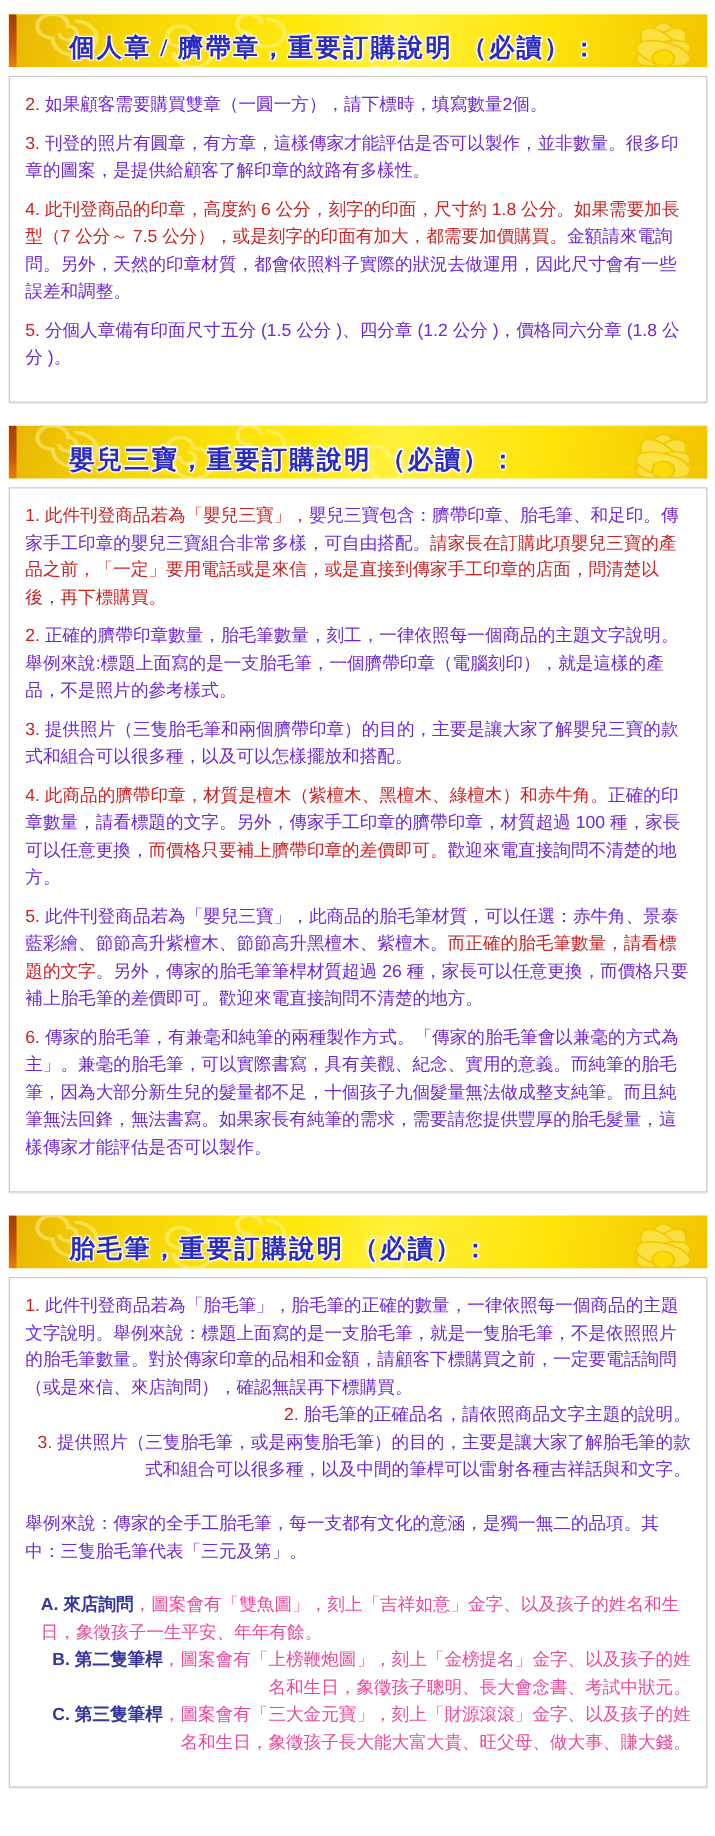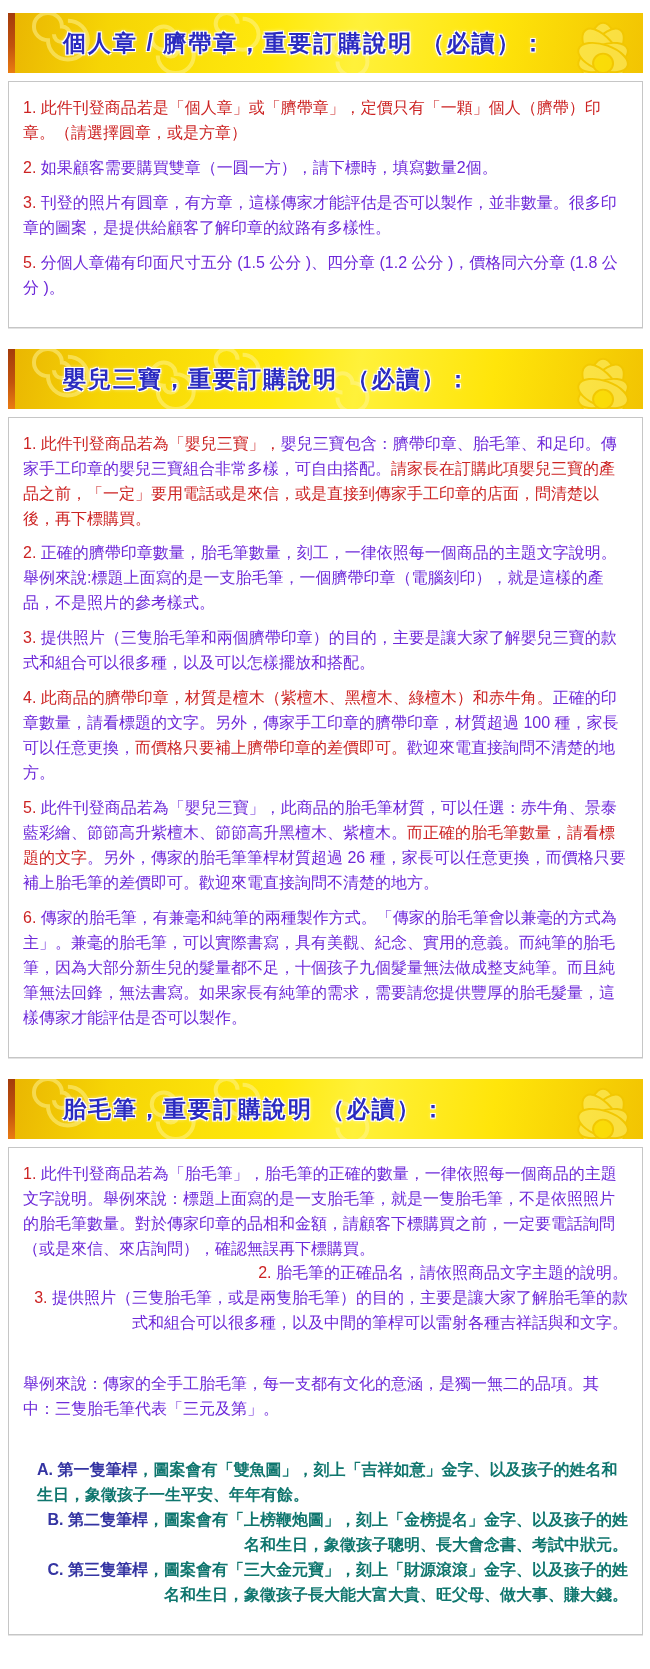--- a/index.html
+++ b/index.html
@@ -8,23 +8,24 @@
     font-family:"Liberation Sans","DejaVu Sans",sans-serif;
     -webkit-font-smoothing:antialiased;
   }
   .page{padding:13px 7px 14px 8px;}
   .section{margin-bottom:21px;}
   .section:last-child{margin-bottom:0;}
 
   
   .banner{
     position:relative;
-    height:60px;
+    height:48px;
     overflow:hidden;
     background:linear-gradient(100deg,#e9b402 0%,#f6d505 16%,#ffe90d 42%,#fff13a 55%,#ffe50a 76%,#f2c402 100%);
+    font-family:Liberation Serif, serif;
   }
   .banner .accent-bar{
     position:absolute;left:0;top:0;bottom:0;width:7px;
     background:linear-gradient(180deg,#a33b0b 0%,#c2520e 55%,#ea7d12 100%);
   }
   .banner svg.deco{position:absolute;left:0;top:0;width:100%;height:100%;}
   .banner-title{
     position:relative;
     margin:0;
     padding:15px 10px 0 55px;
@@ -45,26 +46,26 @@
     border:1px solid #c6c6c6;
     box-shadow:0 1px 0 #e3e3e3;
     background:#ffffff;
     padding:12px 14px 26px 14px;
     font-size:16px;
     line-height:1.56;
   }
   .para{margin:10px 0 0 0;}
   .para:first-child{margin-top:2px;}
   .para.gap-none{margin-top:0;text-align:right;}
-  .para.gap-large{margin-top:36px;}
+  .para.gap-large{margin-top:24px;}
   .para.indent{padding-left:14px;}
 
   .seg-red{color:#cc2222;}
   .seg-blue{color:#6d28d9;}
-  .seg-brown{color:#0f766e;font-weight:bold;}
+  .seg-brown{color:#ec4899;}
   .seg-bluebold{color:#3434a2;font-weight:bold;}
 </style>
 </head>
 <body>
 
 <main class="page">
   <div>
       <section class="section">
         <div class="banner">
           <svg class="deco" viewBox="0 0 636 62" preserveAspectRatio="none">
@@ -82,23 +83,23 @@
                 <ellipse cx="596" cy="46" rx="13" ry="26" transform="rotate(70 596 46)"></ellipse>
                 <ellipse cx="596" cy="46" rx="13" ry="26" transform="rotate(-70 596 46)"></ellipse>
               </g>
               <circle cx="596" cy="52" r="10" fill="#ffe90d" stroke="#f0c400" stroke-width="2"></circle>
             </g>
           </svg>
           <div class="accent-bar"></div>
           <h2 class="banner-title">個人章 / 臍帶章，重要訂購說明 （必讀）：</h2>
         </div>
         <div class="content-box">
-          <p class="para gap-normal"><span class="seg-red">1. 此件刊登商品若是「個人章」或「臍帶章」，定價只有「一顆」個人（臍帶）印章。（請選擇圓章，或是方章）</span></p>
           <p class="para gap-normal"><span class="seg-red">2. </span><span class="seg-blue">如果顧客需要購買雙章（一圓一方），請下標時，填寫數量2個。</span></p>
           <p class="para gap-normal"><span class="seg-red">3. </span><span class="seg-blue">刊登的照片有圓章，有方章，這樣傳家才能評估是否可以製作，並非數量。很多印章的圖案，是提供給顧客了解印章的紋路有多樣性。</span></p>
+          <p class="para gap-normal"><span class="seg-red">4. 此刊登商品的印章，高度約 6 公分，刻字的印面，尺寸約 1.8 公分。如果需要加長型（7 公分～ 7.5 公分），或是刻字的印面有加大，都需要加價購買。</span><span class="seg-blue">金額請來電詢問。另外，天然的印章材質，都會依照料子實際的狀況去做運用，因此尺寸會有一些誤差和調整。</span></p>
           <p class="para gap-normal"><span class="seg-red">5. </span><span class="seg-blue">分個人章備有印面尺寸五分 (1.5 公分 )、四分章 (1.2 公分 )，價格同六分章 (1.8 公分 )。</span></p>
         </div>
       </section>
       <section class="section">
         <div class="banner">
           <svg class="deco" viewBox="0 0 636 62" preserveAspectRatio="none">
             <g fill="none" stroke="#fff59a" stroke-width="4" opacity="0.5">
               <path d="M60,8 a20,20 0 1,1 -20,20 a14,14 0 1,1 14,-14 a8,8 0 1,1 -8,8"></path>
               <path d="M150,44 a18,18 0 1,0 18,-18 a12,12 0 1,0 -12,12 a7,7 0 1,0 7,-7"></path>
               <path d="M235,6 a16,16 0 1,1 -16,16 a11,11 0 1,1 11,-11"></path>
@@ -148,19 +149,19 @@
             </g>
           </svg>
           <div class="accent-bar"></div>
           <h2 class="banner-title">胎毛筆，重要訂購說明 （必讀）：</h2>
         </div>
         <div class="content-box">
           <p class="para gap-normal"><span class="seg-red">1. </span><span class="seg-blue">此件刊登商品若為「胎毛筆」，胎毛筆的正確的數量，一律依照每一個商品的主題文字說明。舉例來說：標題上面寫的是一支胎毛筆，就是一隻胎毛筆，不是依照照片的胎毛筆數量。對於傳家印章的品相和金額，請顧客下標購買之前，一定要電話詢問（或是來信、來店詢問），確認無誤再下標購買。</span></p>
           <p class="para gap-none"><span class="seg-red">2.  </span><span class="seg-blue">胎毛筆的正確品名，請依照商品文字主題的說明。</span></p>
           <p class="para gap-none"><span class="seg-red">3.  </span><span class="seg-blue">提供照片（三隻胎毛筆，或是兩隻胎毛筆）的目的，主要是讓大家了解胎毛筆的款式和組合可以很多種，以及中間的筆桿可以雷射各種吉祥話與和文字。</span></p>
           <p class="para gap-large"><span class="seg-blue">舉例來說：傳家的全手工胎毛筆，每一支都有文化的意涵，是獨一無二的品項。其中：三隻胎毛筆代表「三元及第」。</span></p>
-          <p class="para gap-large indent"><span class="seg-bluebold">A. 第一隻筆桿</span><span class="seg-brown">，圖案會有「雙魚圖」，刻上「吉祥如意」金字、以及孩子的姓名和生日，象徵孩子一生平安、年年有餘。</span></p>
+          <p class="para gap-large indent"><span class="seg-bluebold">A. 來店詢問</span><span class="seg-brown">，圖案會有「雙魚圖」，刻上「吉祥如意」金字、以及孩子的姓名和生日，象徵孩子一生平安、年年有餘。</span></p>
           <p class="para gap-none indent"><span class="seg-bluebold">B. 第二隻筆桿</span><span class="seg-brown">，圖案會有「上榜鞭炮圖」，刻上「金榜提名」金字、以及孩子的姓名和生日，象徵孩子聰明、長大會念書、考試中狀元。</span></p>
           <p class="para gap-none indent"><span class="seg-bluebold">C. 第三隻筆桿</span><span class="seg-brown">，圖案會有「三大金元寶」，刻上「財源滾滾」金字、以及孩子的姓名和生日，象徵孩子長大能大富大貴、旺父母、做大事、賺大錢。</span></p>
         </div>
       </section>
     </div>
 </main>
 
 </body></html>

